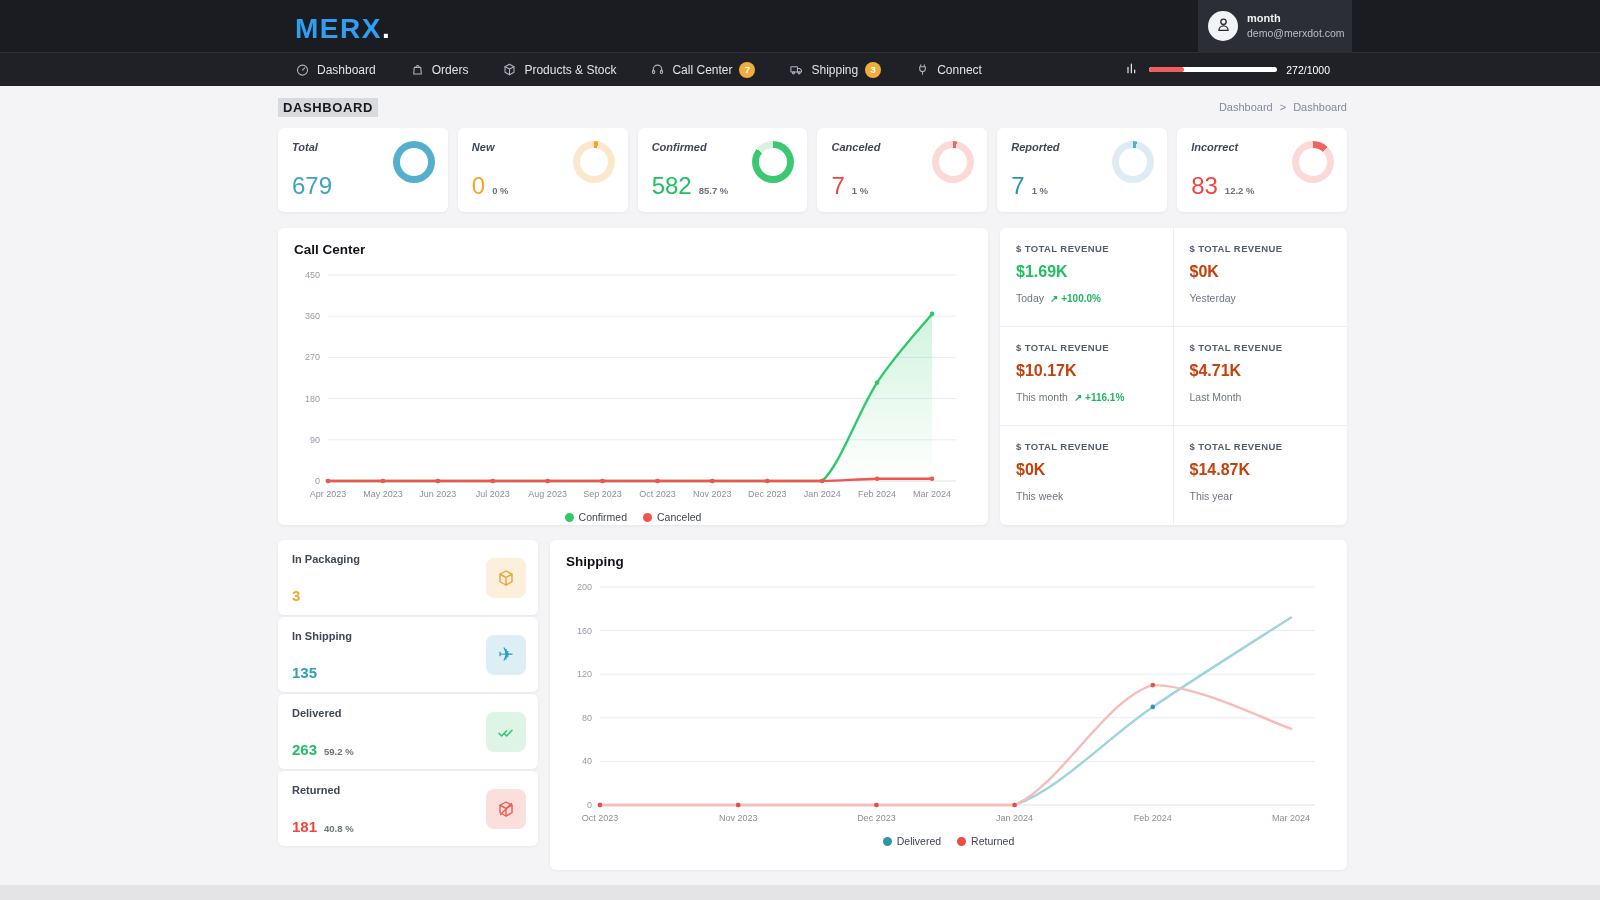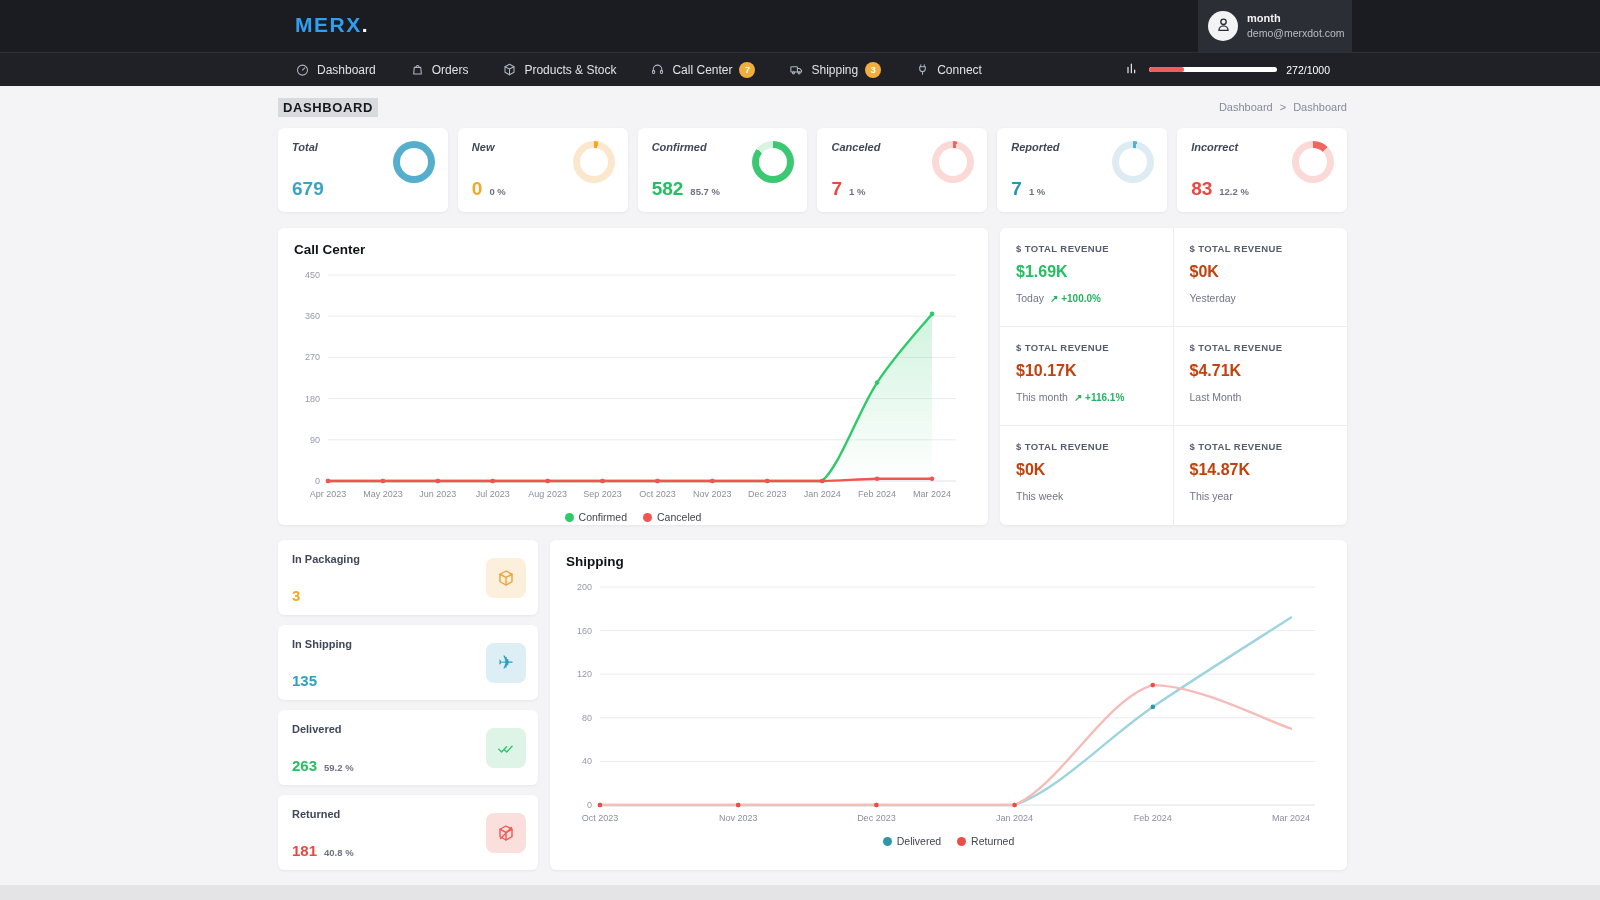--- a/index.html
+++ b/index.html
@@ -1,21 +1,21 @@
 <!DOCTYPE html>
 <html><head>
 <meta charset="utf-8">
 <style>
   * { box-sizing: border-box; margin: 0; padding: 0; }
   html,body { width:1600px; height:900px; overflow:hidden; }
   body { font-family:"Liberation Sans", sans-serif; background:#f4f4f6; position:relative; }
 
   
   .topbar { height:52px; background:#1a1c21; position:relative; }
-  .logo { position:absolute; left:295px; top:13px; font-size:21px; font-weight:800; letter-spacing:1.5px; color:#2f9ff2; }
+  .logo { position:absolute; left:295px; top:13px; font-size:28px; font-weight:800; letter-spacing:1.5px; color:#2f9ff2; }
   .logo .logo-dot { color:#ffffff; }
   .user-chip { position:absolute; right:248px; top:0; height:52px; width:154px; background:#2b2e34; display:flex; align-items:center; gap:9px; padding:0 10px; cursor:pointer; }
   .avatar { width:30px; height:30px; border-radius:50%; background:#f2f3f5; display:flex; align-items:center; justify-content:center; flex:none; }
   .user-name { color:#f2f3f5; font-size:11px; font-weight:700; line-height:1.35; }
   .user-email { color:#b9bec8; font-size:10.5px; line-height:1.35; }
 
   
   .navbar { height:34px; background:#1f2126; border-top:1px solid #2c2f35; display:flex; align-items:center; position:relative; }
   .nav-items { display:flex; align-items:center; margin-left:295px; gap:34px; }
   .nav-item { display:flex; align-items:center; gap:7px; color:#dfe2e8; font-size:12px; cursor:pointer; white-space:nowrap; }
@@ -31,21 +31,21 @@
   .crumb-row { display:flex; justify-content:space-between; align-items:center; margin-top:10px; height:22px; }
   .page-title { font-size:13px; font-weight:800; letter-spacing:.6px; color:#15181d; background:#d9dade; padding:2px 5px; display:inline-block; }
   .breadcrumb { font-size:11px; color:#838a9c; display:flex; gap:7px; }
   .card { background:#fff; border-radius:6px; box-shadow:0 1px 3px rgba(20,20,40,.06); }
 
   
   .stat-row { display:flex; gap:10px; margin-top:10px; }
   .stat-card { flex:1; height:84px; position:relative; padding:13px 14px; background:#fff; border-radius:6px; box-shadow:0 1px 3px rgba(20,20,40,.06); }
   .stat-label { font-size:11px; font-weight:700; color:#3f4759;font-style:italic; }
   .stat-value-row { position:absolute; left:14px; bottom:12px; display:flex; align-items:baseline; gap:7px; }
-  .stat-value { font-size:19px; font-weight:700; }
+  .stat-value { font-size:24px; font-weight:400; }
   .stat-pct { font-size:9.5px; font-weight:700; color:#6b7280; }
   .donut { position:absolute; right:13px; top:13px; width:42px; height:42px; border-radius:50%; }
   .donut::after { content:""; position:absolute; inset:7px; background:#fff; border-radius:50%; }
 
   
   .main-row { display:flex; margin-top:16px; }
   .chart-card { padding:14px 16px; }
   .cc-card { width:710px; height:297px; flex:none; }
   .card-title { font-size:13.5px; font-weight:800; color:#101318; margin-bottom:8px; }
   .legend { display:flex; justify-content:center; gap:16px; margin-top:4px; }
@@ -57,21 +57,21 @@
   .rev-cell:nth-child(2n) { border-right:none; }
   .rev-cell:nth-child(5), .rev-cell:nth-child(6) { border-bottom:none; }
   .rev-label { font-size:9.5px; font-weight:700; letter-spacing:.4px; color:#555c70; }
   .rev-value { font-size:16px; font-weight:800; color:#c2410c; margin-top:9px; }
   .rev-value.green { color:#21c05f; }
   .rev-period { font-size:10.5px; color:#707688; margin-top:11px; display:flex; gap:6px; align-items:center; }
   .rev-delta { color:#21b55f; font-weight:700; font-size:10px; }
 
   
   .bottom-row { display:flex; margin-top:15px; }
-  .status-col { width:260px; flex:none; display:flex; flex-direction:column; gap:10px; }
+  .status-col { width:260px; flex:none; display:flex; flex-direction:column; gap:2px; }
   .status-card { height:75px; position:relative; padding:13px 14px; background:#fff; border-radius:6px; box-shadow:0 1px 3px rgba(20,20,40,.06); }
   .status-label { font-size:11px; font-weight:700; color:#3f4759; }
   .status-value-row { position:absolute; left:14px; bottom:11px; display:flex; align-items:baseline; gap:7px; }
   .status-value { font-size:15px; font-weight:800; }
   .status-pct { font-size:9.5px; font-weight:700; color:#6b7280; }
   .status-icon { position:absolute; right:12px; top:50%; transform:translateY(-50%); width:40px; height:40px; border-radius:8px; display:flex; align-items:center; justify-content:center; }
   .plane-glyph { font-size:19px; line-height:1; }
 
   .shipping-card { margin-left:12px; flex:1; height:330px; }
   .footer-strip { position:absolute; left:0; bottom:0; width:1600px; height:15px; background:#e4e4e6; }

